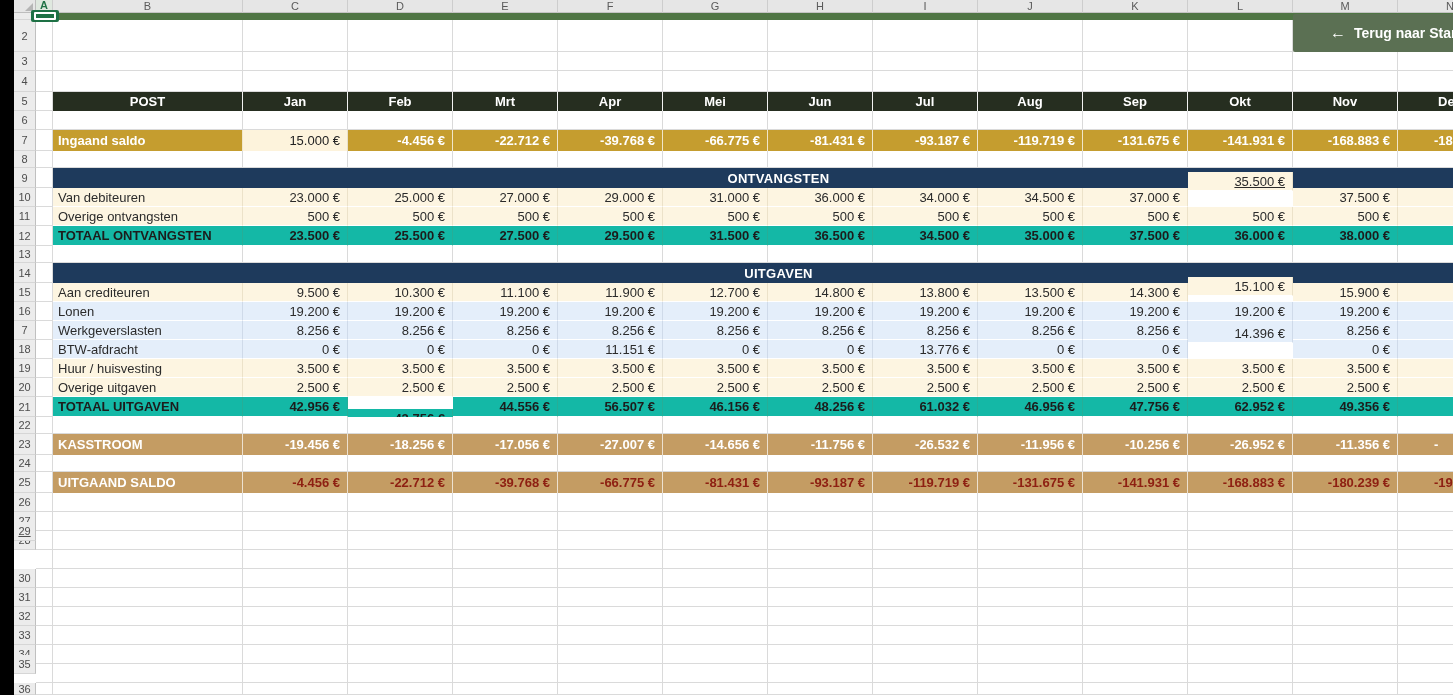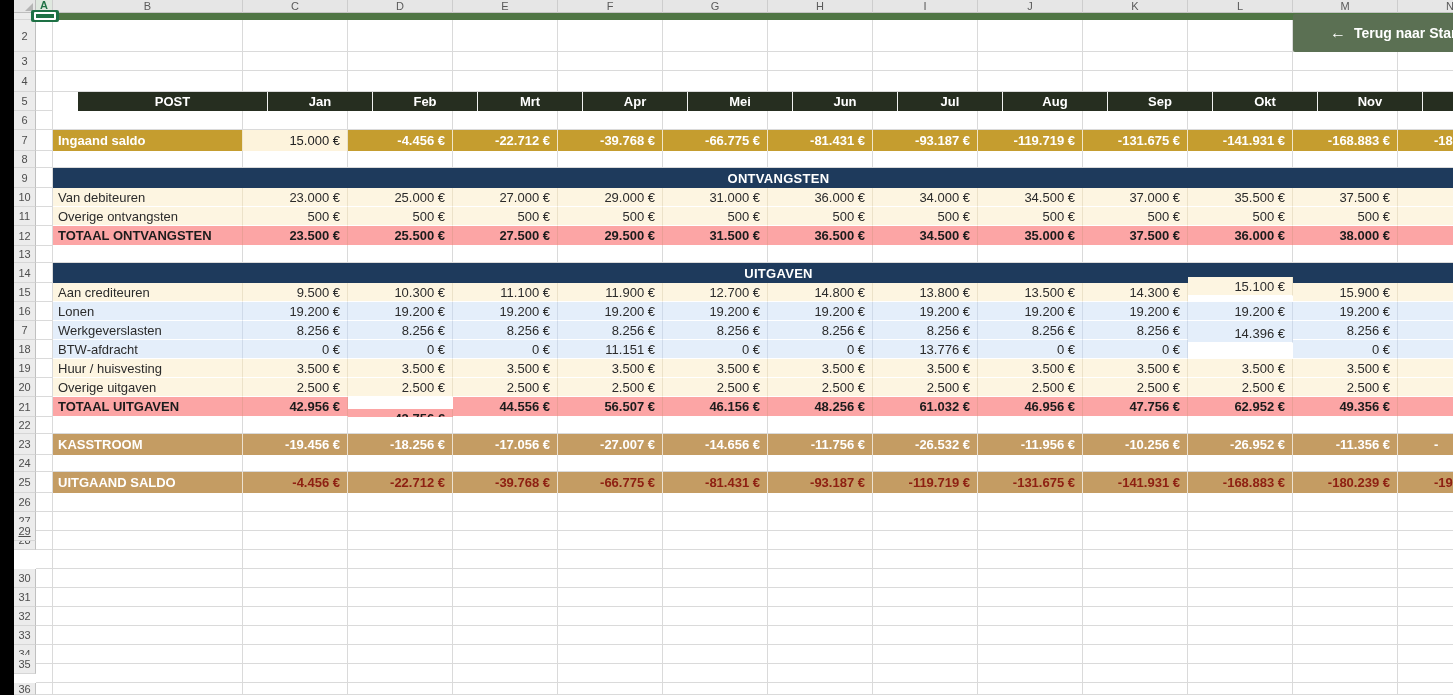--- a/index.html
+++ b/index.html
@@ -22,26 +22,26 @@
   .a1shape{position:absolute;left:31px;top:10px;width:28px;height:12px;background:#1e7145;border-radius:2px;z-index:6;}
   .a1shape .inner{position:absolute;left:3px;right:3px;top:2px;bottom:2px;border:2px solid #fff;border-radius:1px;}
   
   .c{position:absolute;box-sizing:border-box;display:flex;align-items:center;font-size:13px;
      white-space:nowrap;overflow:hidden;}
   .emp{background:#fff;border-right:1px solid #dadada;border-bottom:1px solid #dadada;}
   .num{justify-content:flex-end;padding-right:7px;}
   .lab{padding-left:5px;}
   .frag{justify-content:flex-start !important;padding-right:0;padding-left:36px;}
   .fragh{justify-content:flex-start !important;padding-left:40px;}
-  .mh{background:#262e20;color:#fff;font-weight:700;justify-content:center;border-right:1px solid #f2f2f2;margin-left:25px;}
+  .mh{background:#262e20;color:#fff;font-weight:700;justify-content:center;border-right:1px solid #f2f2f2;}
   .gold{background:#c59d2f;color:#fff;font-weight:700;border-right:1px solid rgba(255,255,255,.75);}
   .gold-in{background:#fdf3dc;color:#222;font-weight:400;border-right:1px solid rgba(0,0,0,.08);}
   .cream{background:#fdf5e1;color:#2b2b2b;border-right:1px solid rgba(140,120,70,.15);border-bottom:1px solid #fff;}
   .blue{background:#e4eefa;color:#2b2b2b;border-right:1px solid rgba(90,110,140,.15);border-bottom:1px solid #fff;}
-  .total{background:#fca5a5;color:#1c1c1c;font-weight:700;border-right:1px solid rgba(140,120,70,.15);border-bottom:1px solid #fff;}
+  .total{background:#14b8a6;color:#1c1c1c;font-weight:700;border-right:1px solid rgba(140,120,70,.15);border-bottom:1px solid #fff;}
   .sec{background:#1e3a5c;color:#fff;font-weight:700;justify-content:center;letter-spacing:.3px;}
   .tan{background:#c49c63;color:#fff;font-weight:700;border-right:1px solid rgba(255,255,255,.7);}
   .red{color:#8e2012;}
   
   .title{position:absolute;left:60px;top:21px;height:30px;line-height:30px;font-size:25px;
          font-weight:700;color:#1f2d16;letter-spacing:.2px;z-index:5;}
   .backbtn{position:absolute;left:1293px;top:14px;width:200px;height:38px;background:#5b7053;
            color:#fff;font-weight:700;font-size:14px;display:flex;align-items:center;
            padding-left:37px;box-sizing:border-box;border-radius:2px;z-index:7;cursor:pointer;}
   .backbtn .arrow{font-size:16px;margin-right:8px;font-weight:700;}
@@ -164,21 +164,21 @@
       <div class="c lab cream" style="left: 53px; width: 190px; top: 188px; height: 19px;">Van debiteuren</div>
       <div class="c num cream" style="left: 243px; width: 105px; top: 188px; height: 19px;">23.000 €</div>
       <div class="c num cream" style="left: 348px; width: 105px; top: 188px; height: 19px;">25.000 €</div>
       <div class="c num cream" style="left: 453px; width: 105px; top: 188px; height: 19px;">27.000 €</div>
       <div class="c num cream" style="left: 558px; width: 105px; top: 188px; height: 19px;">29.000 €</div>
       <div class="c num cream" style="left: 663px; width: 105px; top: 188px; height: 19px;">31.000 €</div>
       <div class="c num cream" style="left: 768px; width: 105px; top: 188px; height: 19px;">36.000 €</div>
       <div class="c num cream" style="left: 873px; width: 105px; top: 188px; height: 19px;">34.000 €</div>
       <div class="c num cream" style="left: 978px; width: 105px; top: 188px; height: 19px;">34.500 €</div>
       <div class="c num cream" style="left: 1083px; width: 105px; top: 188px; height: 19px;">37.000 €</div>
-      <div class="c num cream" style="left: 1188px; width: 105px; top: 188px; height: 19px;">35.500 €</div>
+      <div class="c num cream" style="left: 1188px; width: 105px; top: 172px; height: 19px; text-decoration: underline;">35.500 €</div>
       <div class="c num cream" style="left: 1293px; width: 105px; top: 188px; height: 19px;">37.500 €</div>
       <div class="c num cream frag" style="left: 1398px; width: 105px; top: 188px; height: 19px;"></div>
       <div class="c emp" style="left: 36px; width: 17px; top: 207px; height: 19px;"></div>
       <div class="c lab cream" style="left: 53px; width: 190px; top: 207px; height: 19px;">Overige ontvangsten</div>
       <div class="c num cream" style="left: 243px; width: 105px; top: 207px; height: 19px;">500 €</div>
       <div class="c num cream" style="left: 348px; width: 105px; top: 207px; height: 19px;">500 €</div>
       <div class="c num cream" style="left: 453px; width: 105px; top: 207px; height: 19px;">500 €</div>
       <div class="c num cream" style="left: 558px; width: 105px; top: 207px; height: 19px;">500 €</div>
       <div class="c num cream" style="left: 663px; width: 105px; top: 207px; height: 19px;">500 €</div>
       <div class="c num cream" style="left: 768px; width: 105px; top: 207px; height: 19px;">500 €</div>

